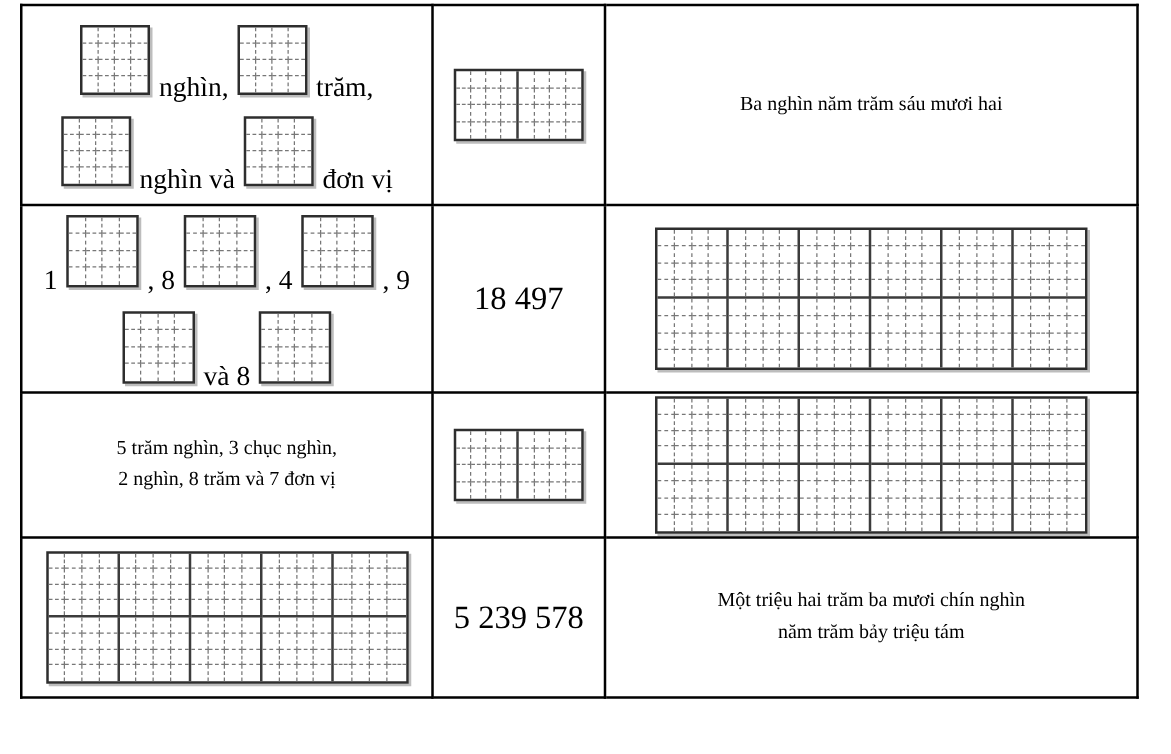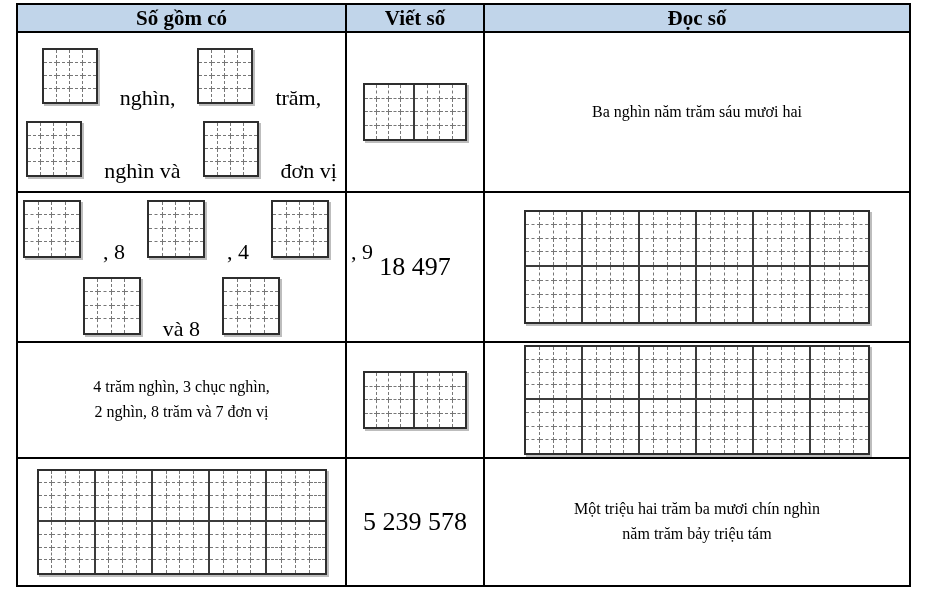--- a/index.html
+++ b/index.html
@@ -35,21 +35,21 @@
   }
   .r1 td{height:160px;}
   .r2 td{height:150px;}
   .r3 td{height:116px;}
   .r4 td{height:128px;}
 
   .celltext{font-size:16px;line-height:1.55;}
   .numtext{font-size:26px;}
 
   .stack{display:flex;flex-direction:column;align-items:center;gap:17px;}
-  .boxline{display:flex;align-items:flex-end;justify-content:center;gap:22px;}
+  .boxline{display:flex;align-items:flex-end;justify-content:center;gap:7px;}
   .wordseg{font-size:22px;line-height:1;margin-bottom:-5px;white-space:pre;}
 
   
   .gridbox{
     display:grid;
     border:2px solid var(--box-border);
     background:#ffffff;
     box-shadow:2px 2px 0 var(--box-shadow);
     margin:0 auto;
   }
@@ -74,25 +74,20 @@
 </head>
 <body>
 
 <table class="worksheet">
   <colgroup>
     <col style="width:329px">
     <col style="width:138px">
     <col style="width:426px">
   </colgroup>
   <tbody>
-      <tr>
-    <th>Số gồm có</th>
-    <th>Viết số</th>
-    <th>Đọc số</th>
-  </tr>
 
   <tr class="r1">
     <td>
       <div class="stack">
         <div class="boxline">
           <div class="gridbox box-sm" style="grid-template-columns: repeat(1, 1fr); grid-template-rows: repeat(1, 1fr);">
                 <div class="gb-cell">
                   <i></i>
                   <i></i>
                   <i></i>
@@ -559,21 +554,21 @@
               <i></i>
               <i></i>
               <i></i>
             </div>
           </div>
     </td>
   </tr>
 
   <tr class="r3">
     <td>
-      <div class="celltext">4 trăm nghìn, 3 chục nghìn,</div>
+      <div class="celltext">5 trăm nghìn, 3 chục nghìn,</div>
       <div class="celltext">2 nghìn, 8 trăm và 7 đơn vị</div>
     </td>
     <td>
       <div class="gridbox box-2c" style="grid-template-columns: repeat(2, 1fr); grid-template-rows: repeat(1, 1fr);">
             <div class="gb-cell br">
               <i></i>
               <i></i>
               <i></i>
               <i></i>
               <i></i>

